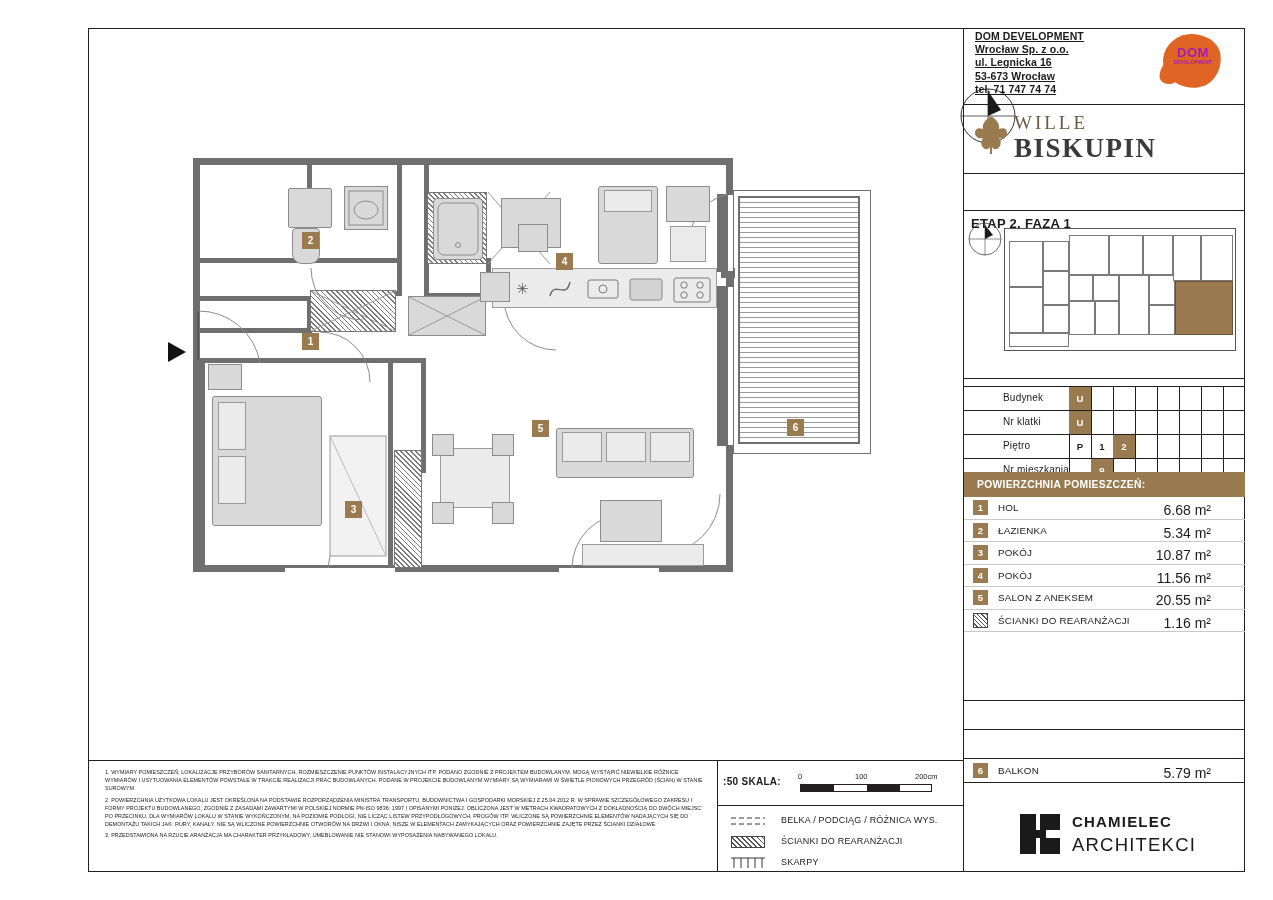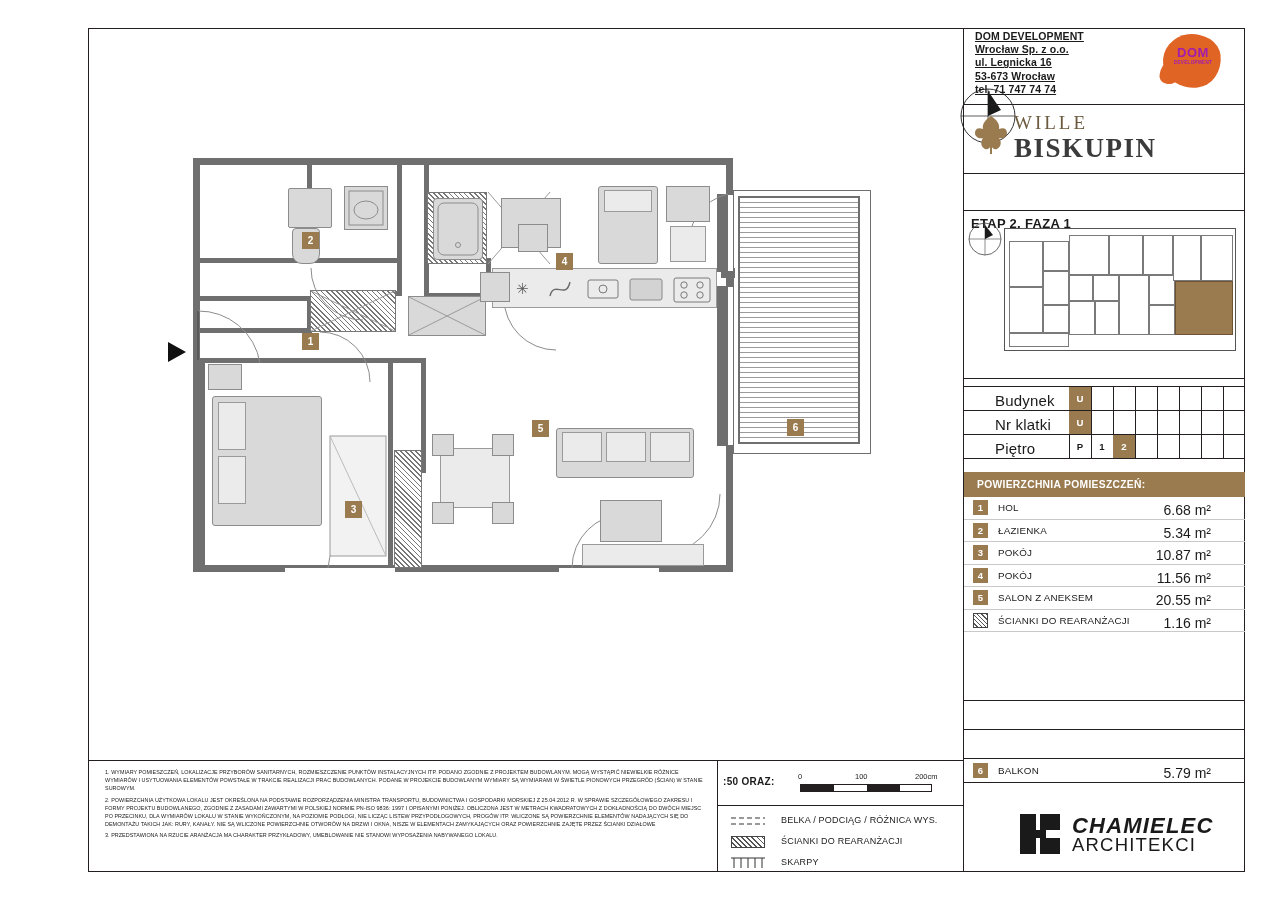--- a/index.html
+++ b/index.html
@@ -44,21 +44,21 @@
   
   .keyplan{position:absolute;left:1004px;top:228px;width:232px;height:123px;border:1px solid #555;box-sizing:border-box;background:#fff;}
   .kp-cell{position:absolute;border:1px solid #7a7a7a;box-sizing:border-box;background:#fff;}
   .kp-high{background:#9a7b4f;border:1px solid #6d5233;}
   .kp-compass{position:absolute;left:968px;top:222px;width:34px;height:34px;}
 
   
   .meta{position:absolute;left:964px;top:386px;width:281px;}
   .meta-row{position:relative;height:23px;border-top:1px solid #231f20;}
   .meta-row:last-child{border-bottom:1px solid #231f20;}
-  .meta-label{position:absolute;left:0;top:5px;font-size:15px;letter-spacing:.2px;padding-left:31px;}
+  .meta-label{position:absolute;left:8px;top:5px;font-size:10px;letter-spacing:.2px;padding-left:31px;}
   .tickgrid{position:absolute;right:0;top:0;height:23px;width:176px;}
   .tickgrid i{position:absolute;top:0;height:23px;width:1px;background:#231f20;}
   .valbox{position:absolute;top:0;height:23px;display:flex;align-items:center;justify-content:center;font-size:9.6px;font-weight:bold;}
   .valbox.hl{background:#9a7b4f;color:#fff;}
 
   
   .zest-head{position:absolute;left:964px;top:472px;width:281px;height:25px;background:#9a7b4f;}
   .zest-head span{position:absolute;left:13px;top:7px;color:#fff;font-size:10.3px;font-weight:bold;letter-spacing:.3px;}
   .rooms{position:absolute;left:964px;top:497px;width:281px;}
   .room-row{position:relative;height:21.5px;border-bottom:1px solid #c9c9c9;}
@@ -71,21 +71,21 @@
 
   .tot{position:absolute;left:964px;width:281px;height:27px;}
   .tot .t-l{position:absolute;left:13px;top:8px;font-size:10.2px;font-weight:bold;letter-spacing:.2px;}
   .tot .t-r{position:absolute;right:34px;top:8px;font-size:10.2px;font-weight:bold;}
 
   .balc{position:absolute;left:964px;top:758px;width:281px;height:24px;border-top:1px solid #231f20;}
 
   
   .arch{position:absolute;left:1020px;top:812px;}
   .arch-mark{position:absolute;left:0;top:2px;width:40px;height:40px;}
-  .arch-t1{position:absolute;left:52px;top:1px;font-size:22px;font-weight:bold;letter-spacing:1.2px;color:#1a1a1a;font-style:italic;}
+  .arch-t1{position:absolute;left:52px;top:1px;font-size:15px;font-weight:bold;letter-spacing:1.2px;color:#1a1a1a;}
   .arch-t2{position:absolute;left:52px;top:22px;font-size:18.5px;letter-spacing:1.2px;color:#1a1a1a;}
 
   
   .bottom{position:absolute;left:88px;top:760px;width:876px;height:112px;border-top:1px solid #231f20;box-sizing:border-box;}
   .notes{position:absolute;left:105px;top:768px;width:600px;font-size:5.4px;line-height:8.2px;letter-spacing:.05px;text-transform:uppercase;}
   .notes p{margin:0 0 3px 0;}
   .scalebox{position:absolute;left:717px;top:760px;width:247px;height:112px;border-left:1px solid #231f20;box-sizing:border-box;}
   .scale-lbl{position:absolute;left:723px;top:776px;font-size:10px;font-weight:bold;letter-spacing:.3px;}
   .ruler{position:absolute;left:800px;top:784px;width:132px;height:8px;border:1px solid #231f20;box-sizing:border-box;background:#fff;}
   .ruler i{position:absolute;top:0;height:6px;background:#231f20;}
@@ -395,20 +395,35 @@
           <i style="left:88px"></i>
           <i style="left:110px"></i>
           <i style="left:132px"></i>
           <i style="left:154px"></i>
           <i style="left:175px"></i>
       </div>
       <div class="valbox" style="left:105px;width:22px;">P</div>
       <div class="valbox" style="left:127px;width:22px;">1</div>
       <div class="valbox hl" style="left:149px;width:22px;">2</div>
     </div>
+    <div class="meta-row">
+      <span class="meta-label">Nr mieszkania</span>
+      <div class="tickgrid">
+        <i style="left:0"></i>
+          <i style="left:22px"></i>
+          <i style="left:44px"></i>
+          <i style="left:66px"></i>
+          <i style="left:88px"></i>
+          <i style="left:110px"></i>
+          <i style="left:132px"></i>
+          <i style="left:154px"></i>
+          <i style="left:175px"></i>
+      </div>
+      <div class="valbox hl" style="left:127px;width:22px;">9</div>
+    </div>
   </div>
 
   <div class="zest-head">
     <span>POWIERZCHNIA POMIESZCZEŃ:</span>
   </div>
   <div class="rooms">
     <div class="room-row">
       <div class="room-num">1</div>
       <div class="room-name">HOL</div>
       <div class="room-area">6.68 m²</div>
@@ -464,21 +479,21 @@
   </div>
 
   <div class="bottom"></div>
   <div class="notes">
     <p>1. WYMIARY POMIESZCZEŃ, LOKALIZACJE PRZYBORÓW SANITARNYCH, ROZMIESZCZENIE PUNKTÓW INSTALACYJNYCH ITP. PODANO ZGODNIE Z PROJEKTEM BUDOWLANYM. MOGĄ WYSTĄPIĆ NIEWIELKIE RÓŻNICE WYMIARÓW I USYTUOWANIA ELEMENTÓW POWSTAŁE W TRAKCIE REALIZACJI PRAC BUDOWLANYCH. PODANE W PROJEKCIE BUDOWLANYM WYMIARY SĄ WYMIARAMI W ŚWIETLE PIONOWYCH PRZEGRÓD (ŚCIAN) W STANIE SUROWYM.</p>
     <p>2. POWIERZCHNIA UŻYTKOWA LOKALU JEST OKREŚLONA NA PODSTAWIE ROZPORZĄDZENIA MINISTRA TRANSPORTU, BUDOWNICTWA I GOSPODARKI MORSKIEJ Z 25.04.2012 R. W SPRAWIE SZCZEGÓŁOWEGO ZAKRESU I FORMY PROJEKTU BUDOWLANEGO, ZGODNIE Z ZASADAMI ZAWARTYMI W POLSKIEJ NORMIE PN-ISO 9836: 1997 I OPISANYMI PONIŻEJ. OBLICZONA JEST W METRACH KWADRATOWYCH Z DOKŁADNOŚCIĄ DO DWÓCH MIEJSC PO PRZECINKU, DLA WYMIARÓW LOKALU W STANIE WYKOŃCZONYM, NA POZIOMIE PODŁOGI, NIE LICZĄC LISTEW PRZYPODŁOGOWYCH, PROGÓW ITP. WLICZONE SĄ POWIERZCHNIE ELEMENTÓW NADAJĄCYCH SIĘ DO DEMONTAŻU TAKICH JAK: RURY, KANAŁY. NIE SĄ WLICZONE POWIERZCHNIE OTWORÓW NA DRZWI I OKNA, NISZE W ELEMENTACH ZAMYKAJĄCYCH ORAZ POWIERZCHNIE ZAJĘTE PRZEZ ŚCIANKI DZIAŁOWE</p>
     <p>3. PRZEDSTAWIONA NA RZUCIE ARANŻACJA MA CHARAKTER PRZYKŁADOWY, UMEBLOWANIE NIE STANOWI WYPOSAŻENIA NABYWANEGO LOKALU.</p>
   </div>
 
   <div class="scalebox"></div>
-  <div class="scale-lbl">:50  ORAZ:</div>
+  <div class="scale-lbl">:50  SKALA:</div>
   <div class="ruler">
     <i style="left:0;width:33px;"></i>
     <i style="left:66px;width:33px;"></i>
   </div>
   <div class="rl" style="left:798px;top:772px;">0</div>
   <div class="rl" style="left:855px;top:772px;">100</div>
   <div class="rl" style="left:915px;top:772px;">200cm</div>
   <div class="sep-h" style="left:717px;top:805px;width:247px;"></div>
 
   <div class="legend">

